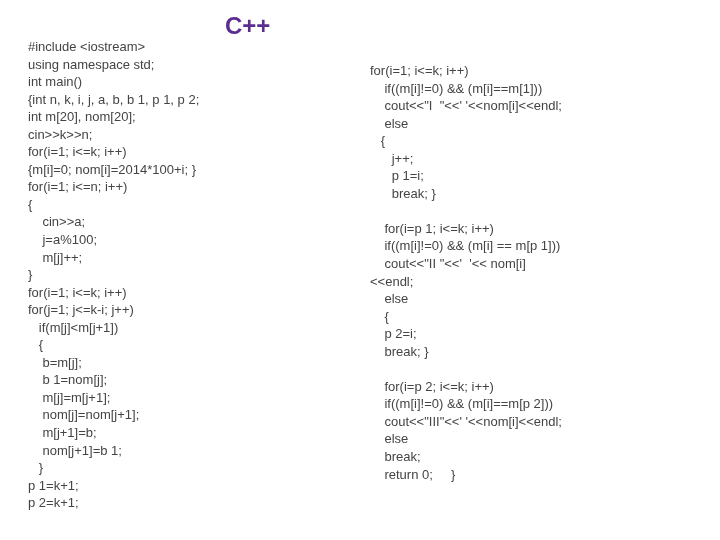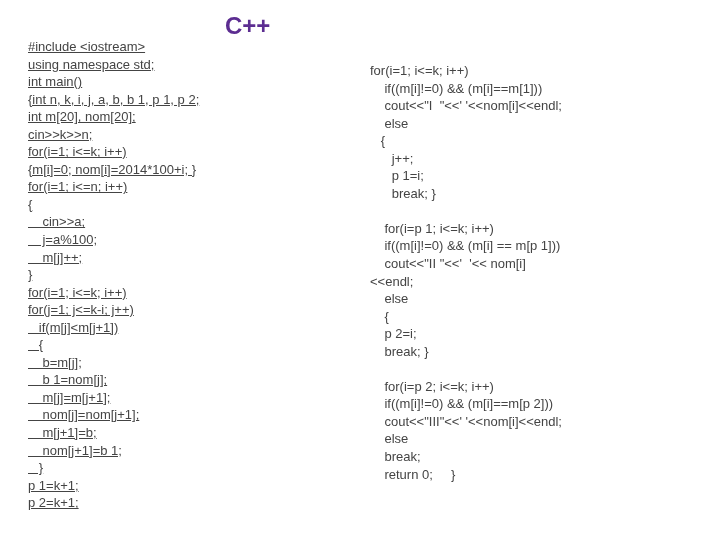--- a/index.html
+++ b/index.html
@@ -27,21 +27,20 @@
     color: #5c2d91;
   }
   .col {
     position: absolute;
     white-space: pre;
     line-height: 1.35;
   }
   .col-left {
     top: 38px;
     left: 28px;
-    text-decoration: underline;
   }
   .col-right {
     top: 62px;
     left: 370px;
   }
 </style>
 </head>
 <body>
 
 <div class="page">

